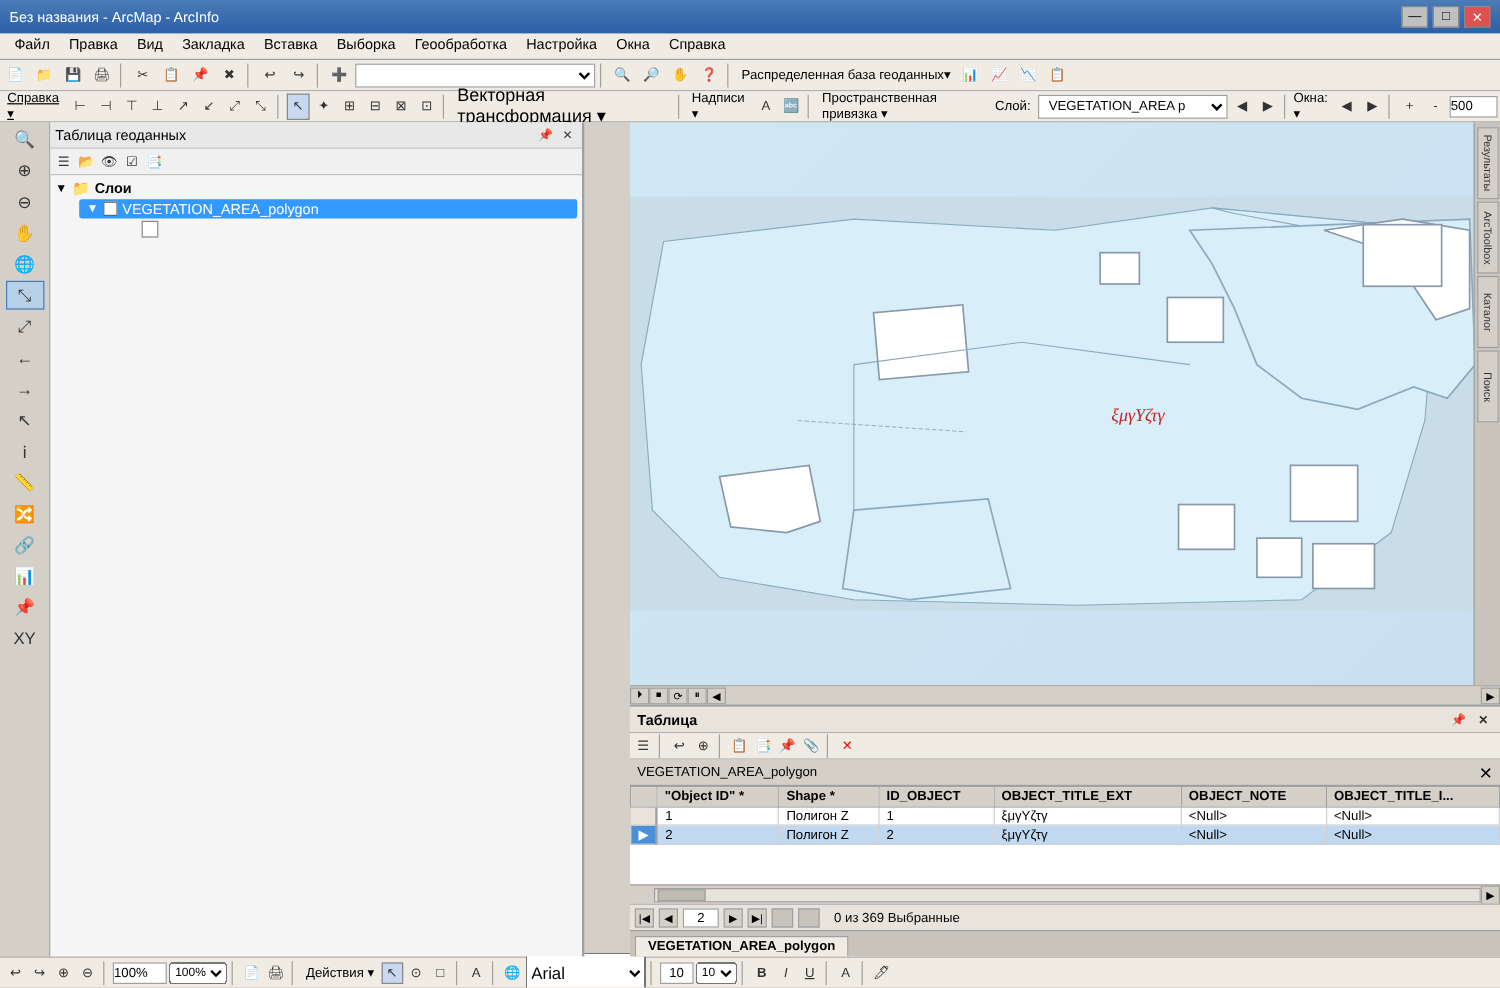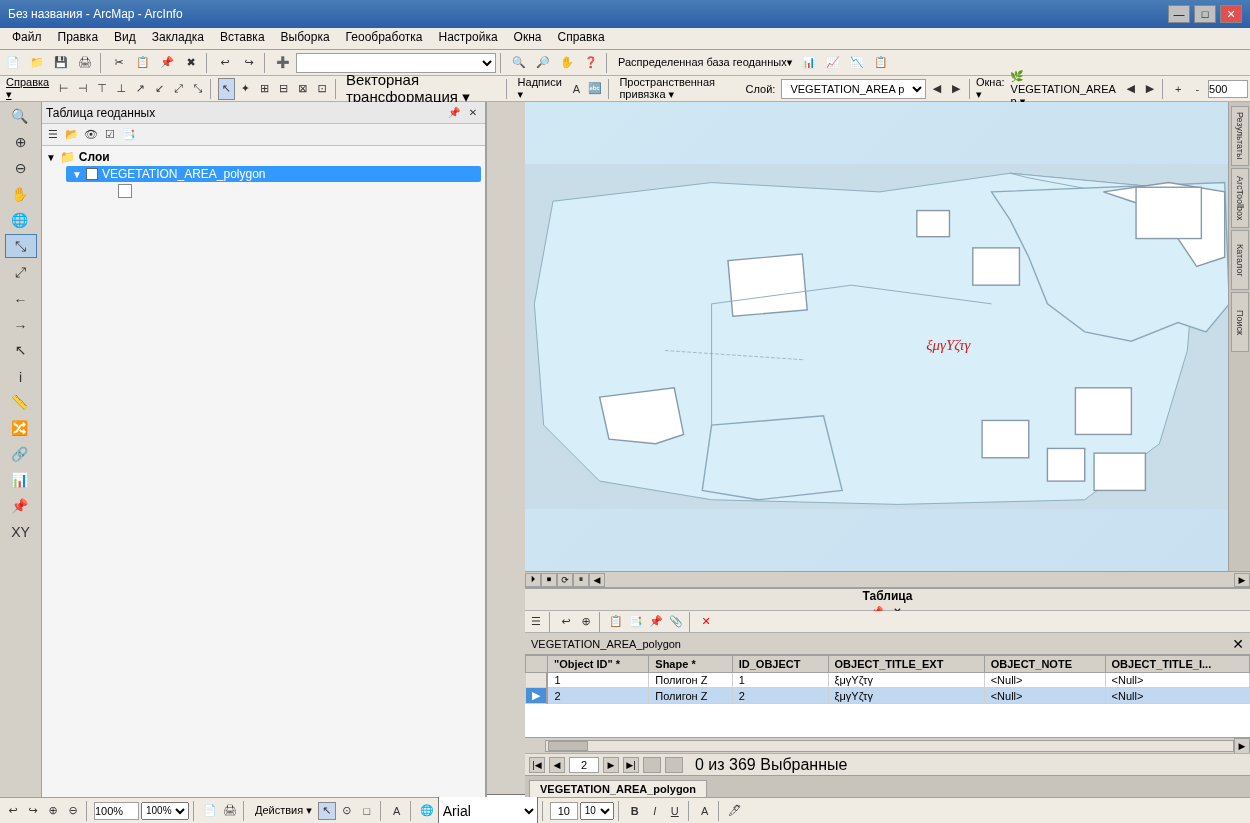--- a/index.html
+++ b/index.html
@@ -103,21 +103,21 @@
     }
 
     
     .table-panel {
       background: #f0ece4; border-top: 2px solid #a0a0a0;
       display: flex; flex-direction: column;
     }
     .table-header-bar {
       height: 22px; background: #e8e4dc; border-bottom: 1px solid #b0b0b0;
       display: flex; align-items: center; justify-content: space-between;
-      padding: 0 6px; font-size: 12px; font-weight: bold; flex-direction: column;
+      padding: 0 6px; font-size: 12px; font-weight: bold;
     }
     .table-toolbar {
       height: 22px; background: #f0ece4; border-bottom: 1px solid #b0b0b0;
       display: flex; align-items: center; padding: 0 2px; gap: 2px;
     }
     .table-layer-bar {
       height: 22px; background: #d4d0c8; border-bottom: 1px solid #a0a0a0;
       display: flex; align-items: center; padding: 0 6px; font-size: 11px;
     }
     .table-grid { flex: 1; overflow: auto; background: white; }
@@ -264,21 +264,20 @@
   <div class="toolbar-sep"></div>
   <span style="font-size:11px; padding:0 4px; cursor:pointer;">Пространственная привязка ▾</span>
   <span style="font-size:11px; padding:0 4px;">Слой:</span>
   <select class="toolbar-dropdown" style="width:180px;">
     <option>VEGETATION_AREA p</option>
   </select>
   <div class="toolbar-btn">◀</div>
   <div class="toolbar-btn">▶</div>
   <div class="toolbar-sep"></div>
   <span style="font-size:11px;">Окна: ▾</span>
-  <span style="font-size:11px; padding:0 4px;">🌿 VEGETATION_AREA p ▾</span>
   <div class="toolbar-btn">◀</div>
   <div class="toolbar-btn">▶</div>
   <div class="toolbar-sep"></div>
   <div class="toolbar-btn">+</div>
   <div class="toolbar-btn">-</div>
   <input type="text" value="500" style="width: 40px; height: 18px; font-size: 11px; border: 1px solid rgb(160, 160, 160);">
 </div>
 
 <div style="display:flex; height:calc(823px - 28px - 22px - 26px - 26px - 26px); position:relative;">
 
@@ -460,21 +459,21 @@
         <div style="width:16px; height:16px; background:#d4d0c8; border:1px solid #a0a0a0; display:flex; align-items:center; justify-content:center; font-size:9px; cursor:pointer;">▶</div>
       </div>
       <div class="table-nav">
         <div class="table-nav-btn">|◀</div>
         <div class="table-nav-btn">◀</div>
         <input type="text" value="2" style="width: 30px; height: 16px; font-size: 11px; border: 1px solid rgb(160, 160, 160); text-align: center;">
         <div class="table-nav-btn">▶</div>
         <div class="table-nav-btn">▶|</div>
         <div style="width:18px;height:16px;background:#c8c4bc;border:1px solid #a0a0a0;cursor:pointer;"></div>
         <div style="width:18px;height:16px;background:#c8c4bc;border:1px solid #a0a0a0;cursor:pointer;"></div>
-        <span style="font-size:16px; margin-left:8px;text-align:center;">0 из 369 Выбранные</span>
+        <span style="font-size:11px; margin-left:8px;text-align:center;">0 из 369 Выбранные</span>
       </div>
       <div class="table-tabs">
         <div class="table-tab active">VEGETATION_AREA_polygon</div>
       </div>
     </div>
   </div>
 
   <div class="right-sidebar" style="position:absolute; right:0; top:0; height:calc(100% - 210px - 16px);">
     <div class="right-sidebar-btn">Результаты</div>
     <div class="right-sidebar-btn">ArcToolbox</div>

